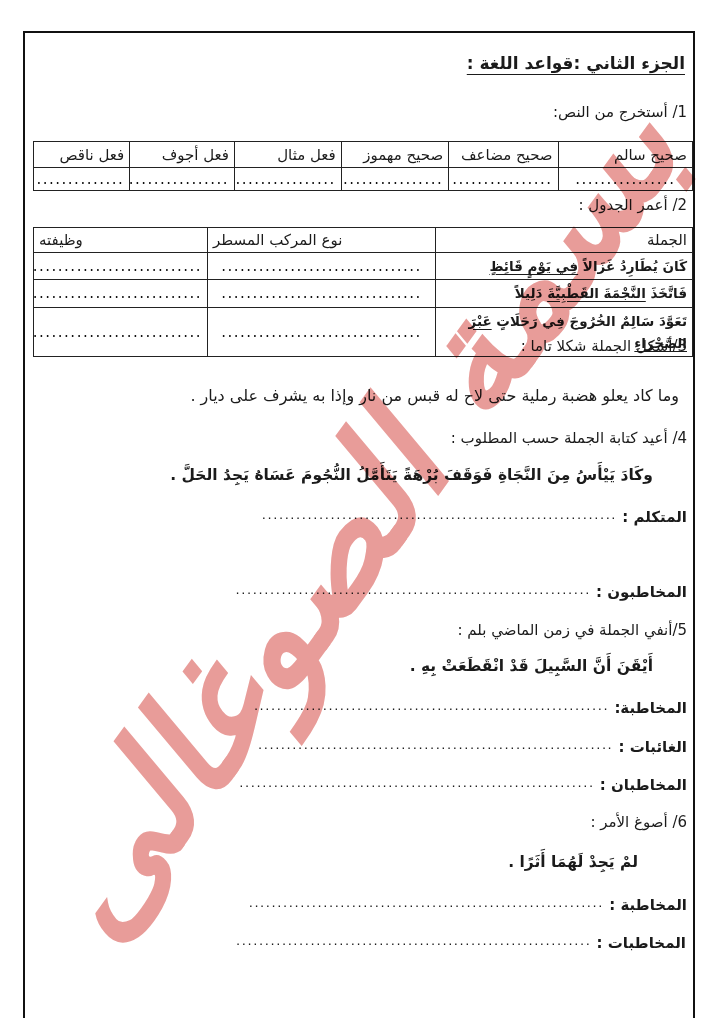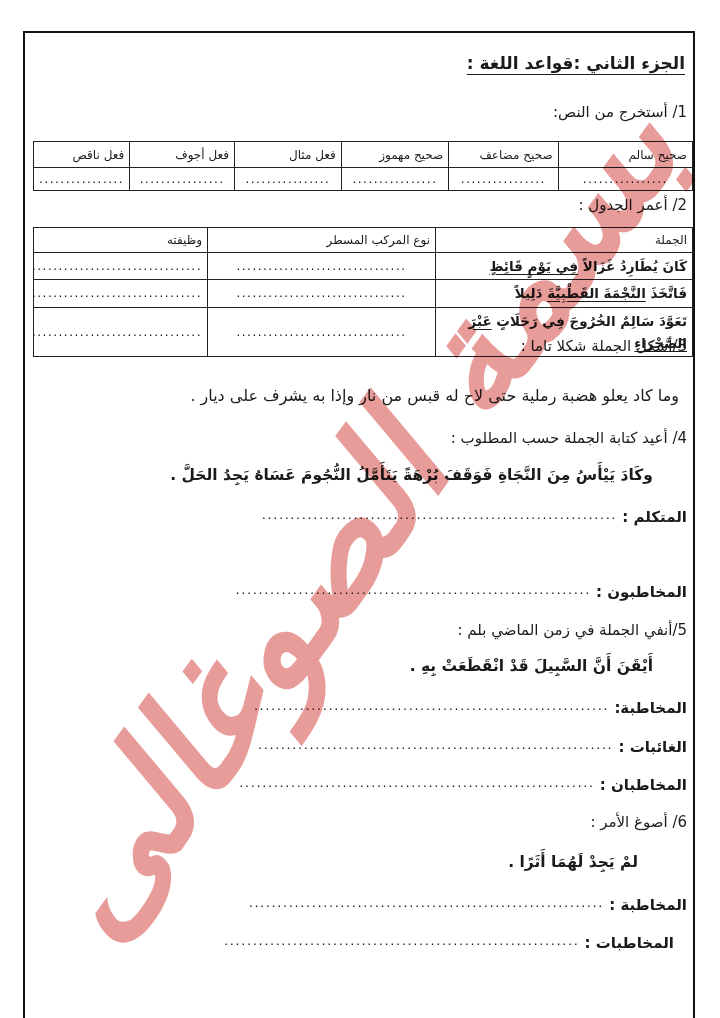--- a/index.html
+++ b/index.html
@@ -30,33 +30,33 @@
   .q-label { font-size: 15px; white-space: nowrap; }
 
   table.grid {
     border-collapse: collapse;
     table-layout: fixed;
     width: 100%;
   }
   table.grid td, table.grid th {
     border: 1.5px solid #222;
     font-weight: 400;
-    font-size: 12px;
+    font-size: 15px;
     padding: 2px 5px;
     text-align: right;
     vertical-align: middle;
     overflow: hidden;
   }
   .t1-wrap { left: 8px; right: 0; top: 108px; }
   .t1-wrap th { text-align: center; height: 26px; white-space: nowrap; }
   .t1-wrap td.dots-cell { height: 23px; }
 
   .t2-wrap { left: 8px; right: 0; top: 194px; }
   .t2-wrap th { height: 25px; }
-  .t2-wrap th.c-center { text-align: right; }
+  .t2-wrap th.c-center { text-align: left; }
   .t2-wrap td.sentence-cell {
     font-weight: 700; font-size: 13.5px; line-height: 1.65;
   }
   .t2-wrap .u { text-decoration: underline; text-underline-offset: 3px; }
 
   td.dots-cell {
     text-align: center !important;
     white-space: nowrap;
     font-size: 13px;
     letter-spacing: 1.5px;
@@ -197,20 +197,20 @@
     <span class="dots">..............................................................</span>
   </div>
 
   <div class="abs q-label" style="top:780px; right:6px;">6/ أصوغ الأمر :</div>
   <div class="abs sentence voweled" style="top:820px; right:55px;">لمْ يَجِدْ لَهُمَا أَثَرًا .</div>
 
   <div class="abs blank-line" style="top:862px; right:6px;">
     <span class="blank-label">المخاطبة :</span>
     <span class="dots">..............................................................</span>
   </div>
-  <div class="abs blank-line" style="top:900px; right:19px;margin-left:28px;">
+  <div class="abs blank-line" style="top:900px; right:7px;margin-left:28px;">
     <span class="blank-label">المخاطبات :</span>
     <span class="dots">..............................................................</span>
   </div>
 
   <div class="watermark" style="color: rgb(226, 128, 124);">بسمة الصوغالى</div>
 
 </div>
 
 </body></html>

